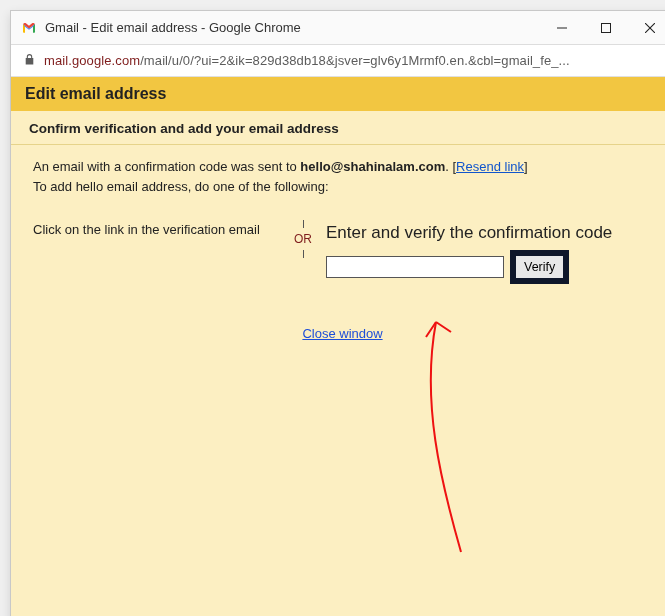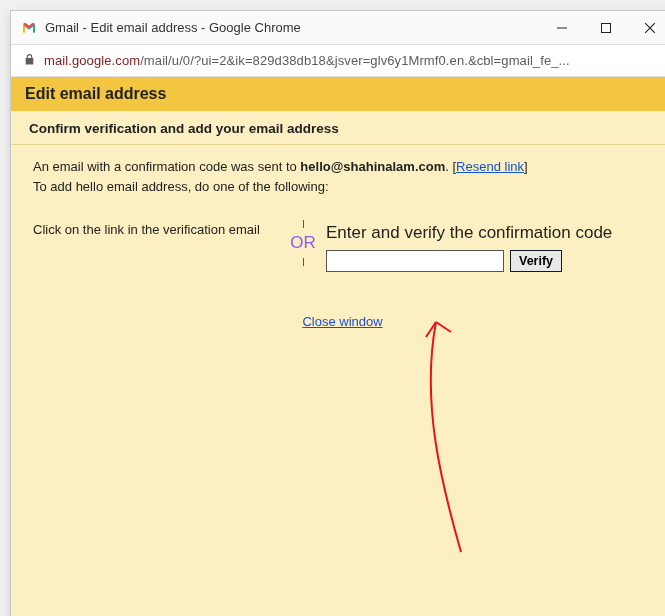--- a/index.html
+++ b/index.html
@@ -128,23 +128,23 @@
     align-items: center;
     width: 30px;
     padding-top: 0;
   }
   .divider-wrap .tick {
     width: 1px;
     height: 8px;
     background: #555;
   }
   .divider-wrap .or-label {
-    font-size: 17px;
+    font-size: 12px;
     padding: 2px 0;
-    color: #8b5cf6;
+    color: #7f1d1d;
   }
   .opt-right {
     flex: 1;
     padding-left: 8px;
   }
   .opt-right .enter-label {
     font-size: 17px;
     margin-bottom: 4px;
   }
   .code-row {
@@ -154,26 +154,26 @@
   }
   .code-row input[type=text] {
     width: 178px;
     height: 22px;
     border: 1px solid #555;
     background: #fff;
     font-size: 13px;
     padding: 1px 3px;
   }
   .code-row button {
-    height: 22px;
+    height: 34px;
     padding: 0 8px;
-    border: 1px solid #0f172a;
+    border: 6px solid #0f172a;
     background: #e8e8e8;
     font-size: 12.5px;
-    font-weight: bold;
+    font-weight: normal;
     cursor: pointer;
   }
   .close-row {
     text-align: center;
     margin-top: 40px;
   }
 
   .arrow-annot {
     position: absolute;
     left: 380px;

